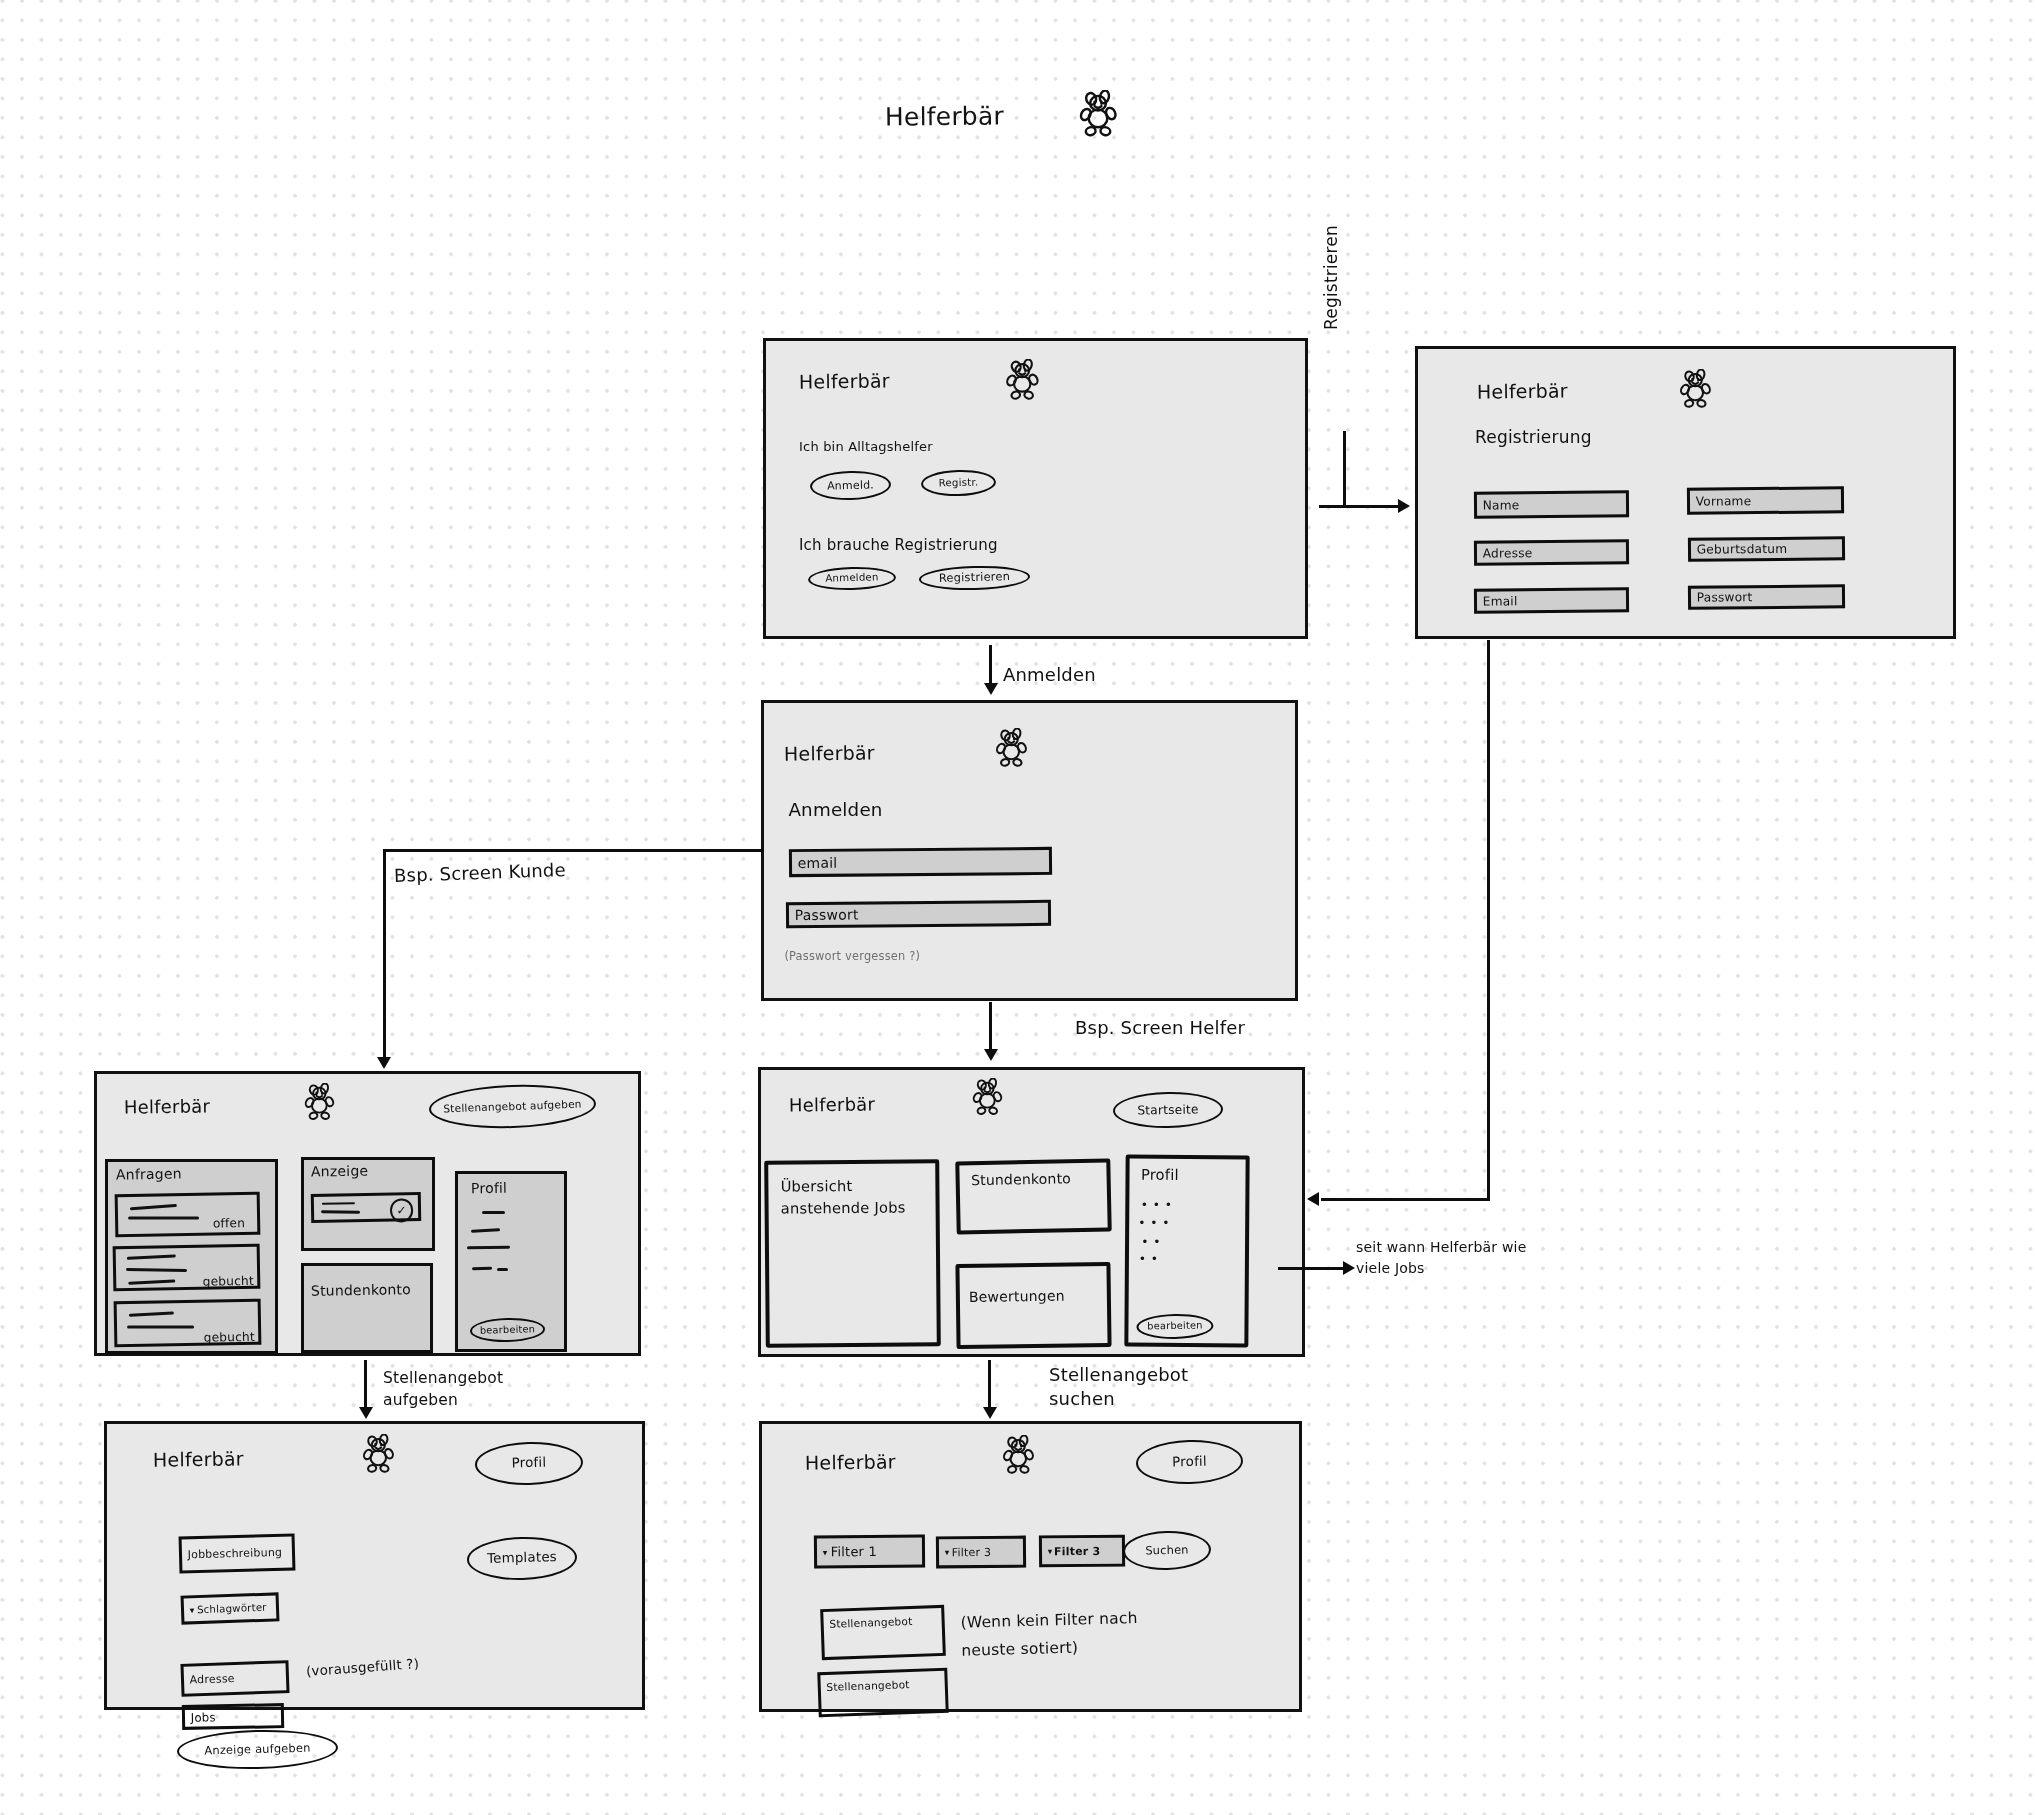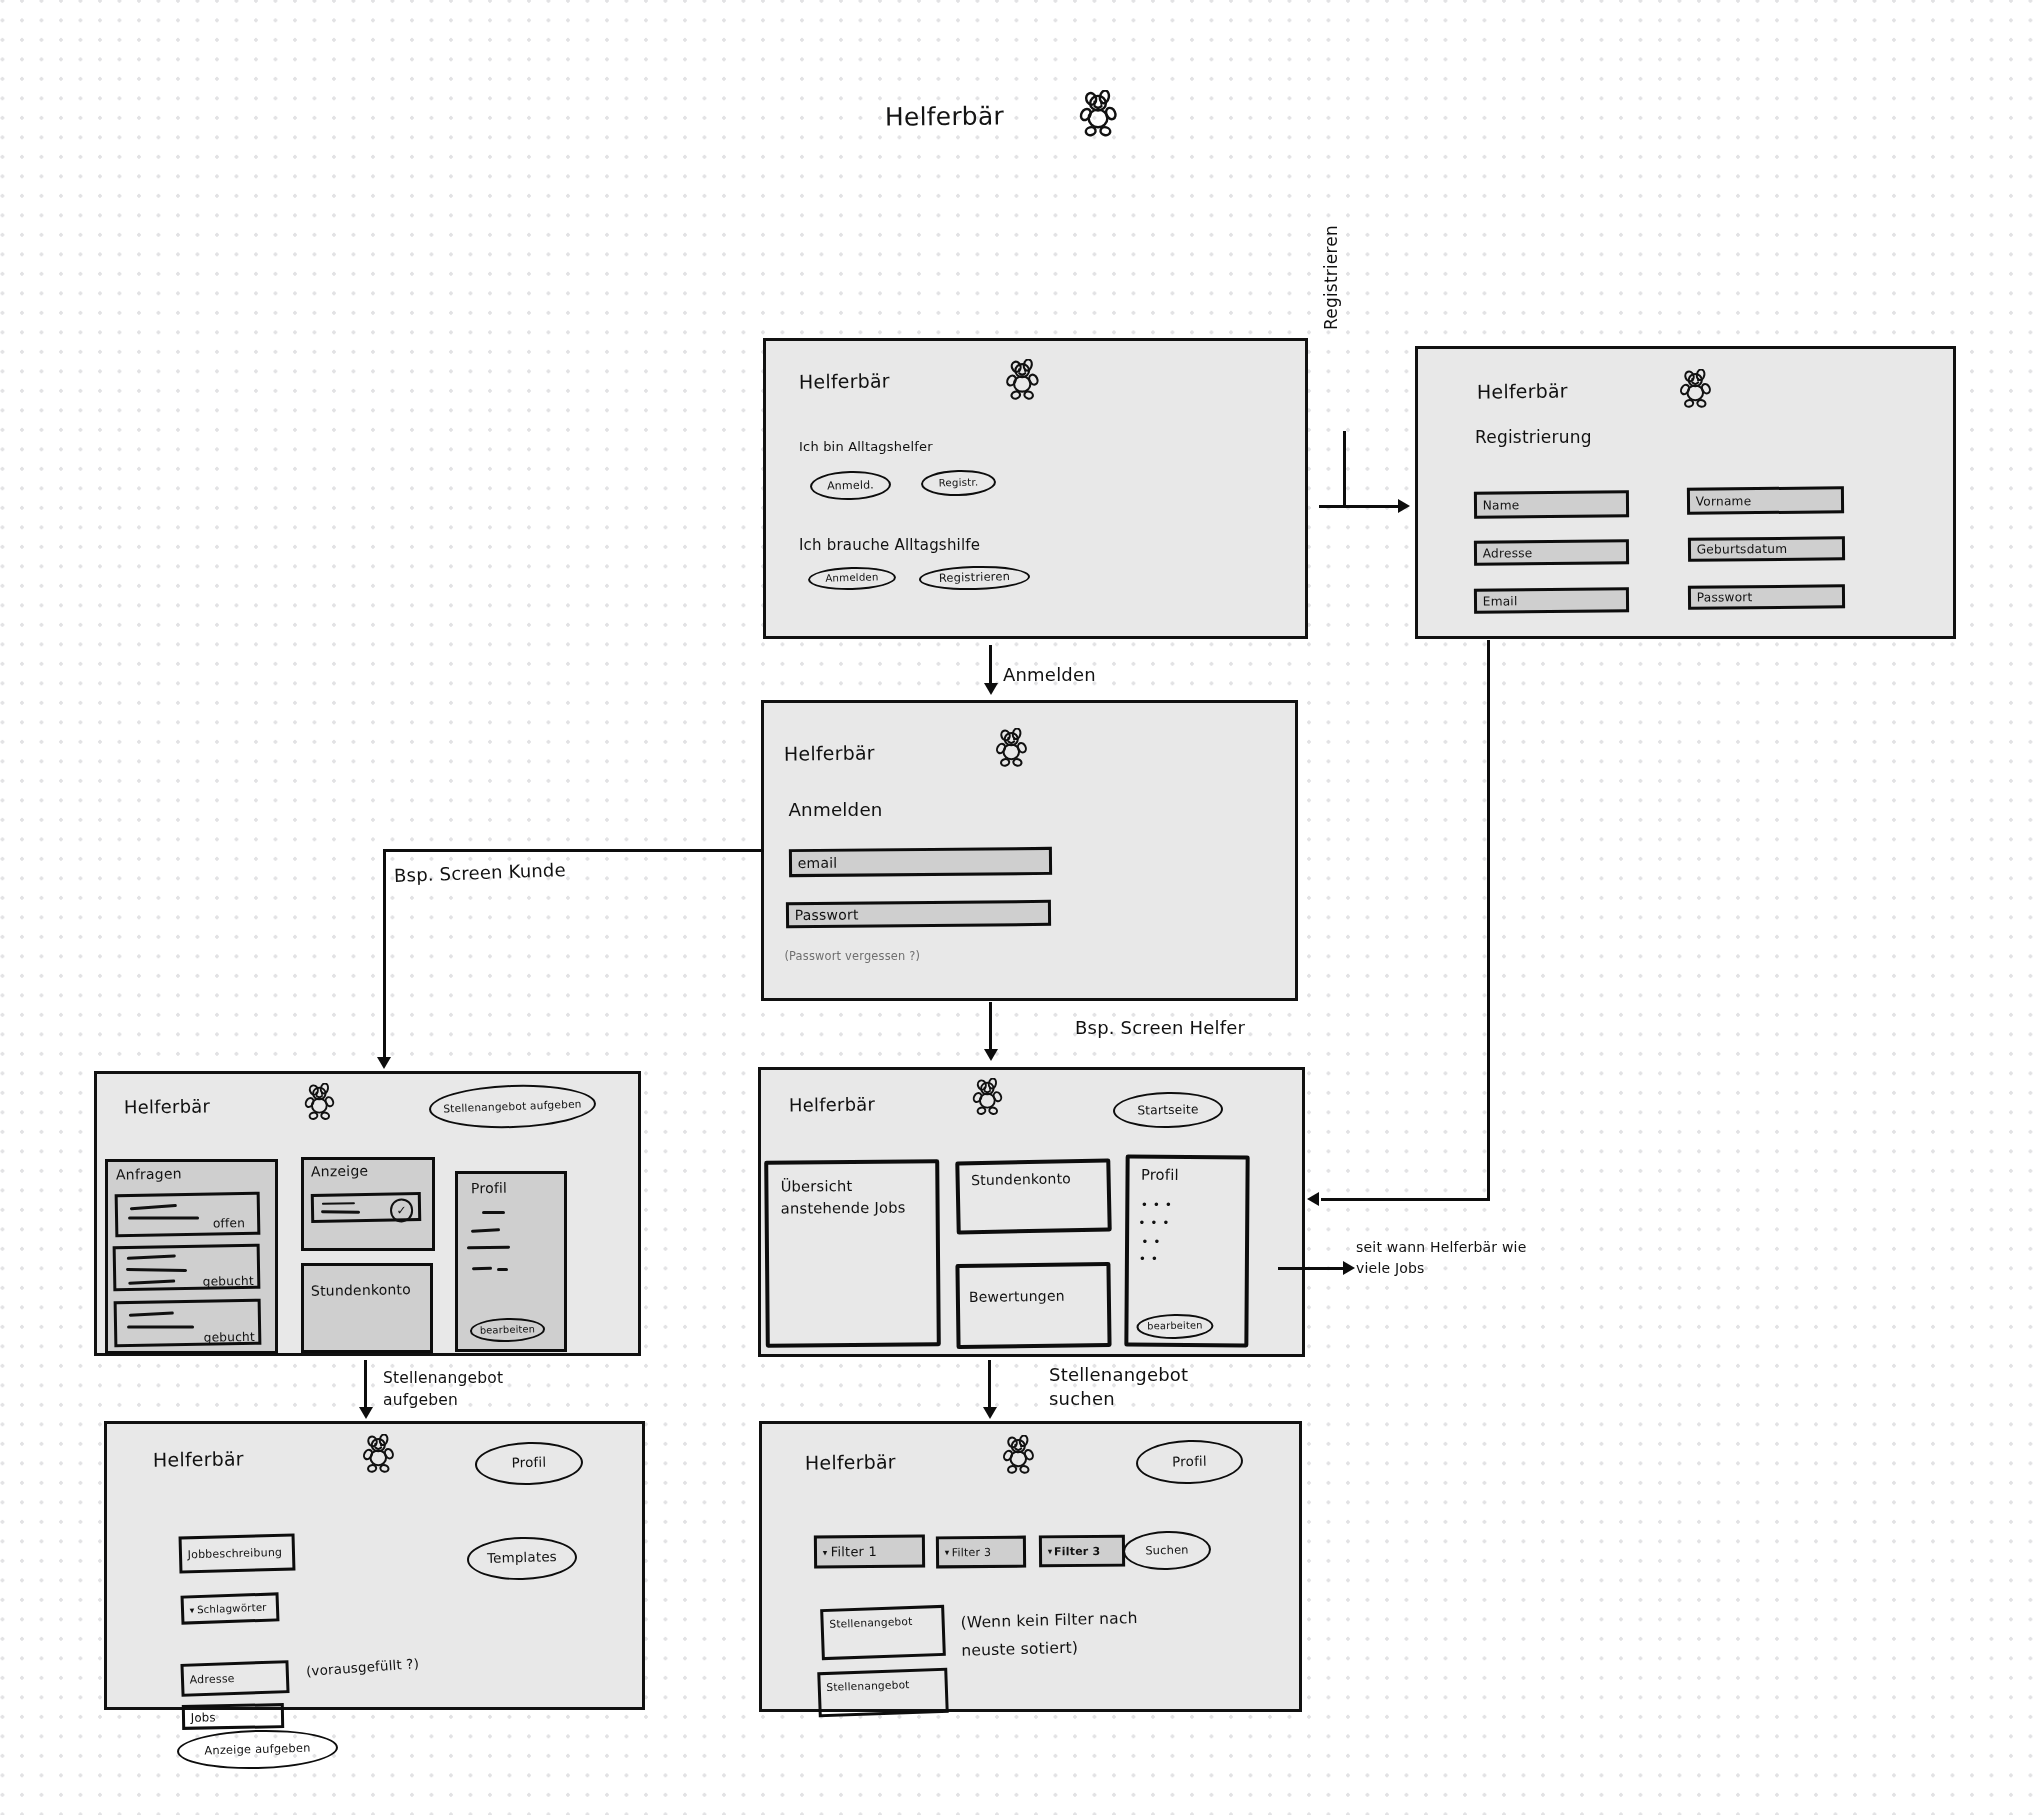--- a/index.html
+++ b/index.html
@@ -157,21 +157,21 @@
       <path d="M40 24 l0 4 M54 24 l0 4"></path>
           <path d="M40 33 q7 7 14 0"></path>
         </g>
       </svg>
   </div>
 
   <div class="hand sketch" style="left:33px;top:98px;font-size:13px;">Ich bin   Alltagshelfer</div>
   <div class="pill sketch" style="left:44px;top:130px;width:81px;height:29px;font-size:11px;">Anmeld.</div>
   <div class="pill sketch" style="left:155px;top:129px;width:75px;height:26px;font-size:10.2px;">Registr.</div>
 
-  <div class="hand sketch" style="left:33px;top:195px;font-size:15px;">Ich brauche  Alltagshilfe</div>
+  <div class="hand sketch" style="left:33px;top:195px;font-size:15px;">Ich brauche  Registrierung</div>
   <div class="pill sketch" style="left:42px;top:226px;width:88px;height:23px;font-size:10.2px;">Anmelden</div>
   <div class="pill sketch" style="left:153px;top:225px;width:111px;height:24.4px;font-size:11.4px;">Registrieren</div>
 </div>
 
 <div class="screen" style="left:1415px; top:346px; width:541px; height:293px;">
   <div class="screen-title sketch" style="left:59px;top:30.5px;">Helferbär</div>
   <div class="abs" style="left:258px;top:19.5px;">
     <svg width="41" height="41" viewBox="0 0 100 100">
         <g fill="none" stroke="#111" stroke-width="5" stroke-linecap="round" stroke-linejoin="round">
       <ellipse cx="33" cy="18" rx="10" ry="12" transform="rotate(-20 33 18)"></ellipse>

